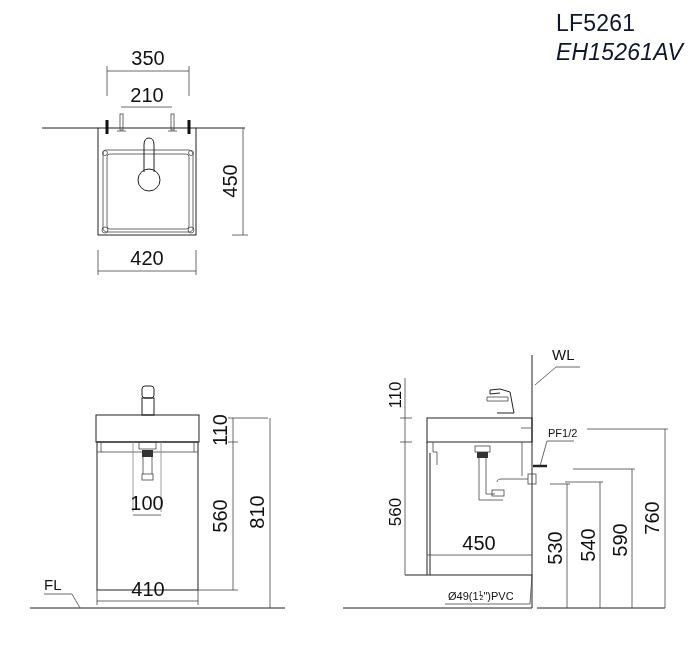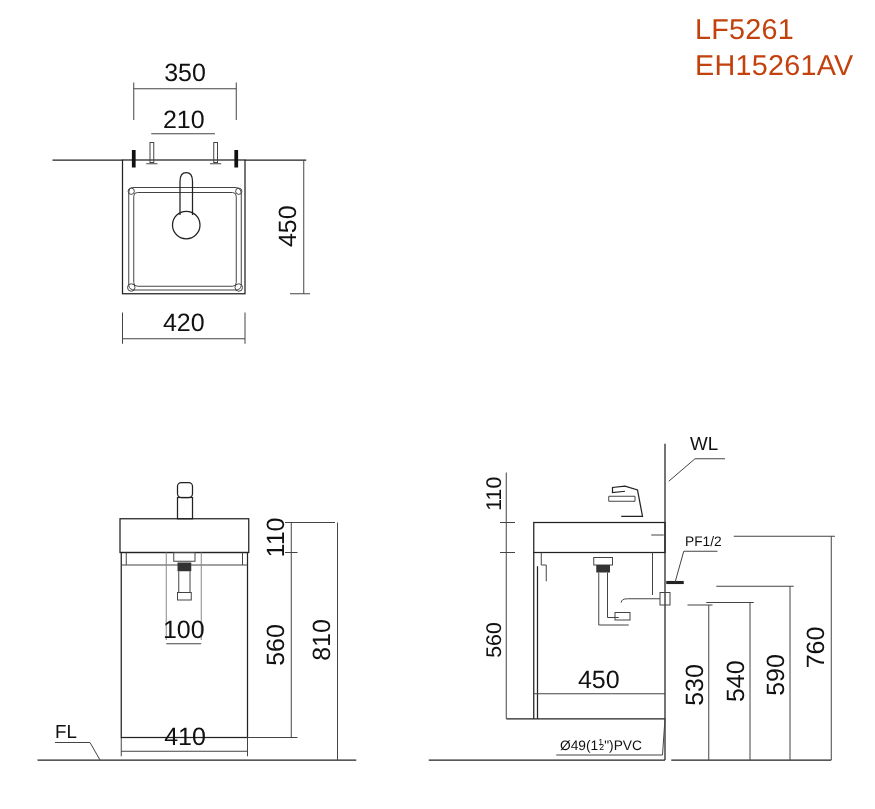--- a/index.html
+++ b/index.html
@@ -1,31 +1,31 @@
 <!DOCTYPE html>
 <html><head>
 <meta charset="utf-8">
 <style>
   html, body { margin:0; padding:0; background:#ffffff; }
   body { width:700px; height:647px; position:relative; overflow:hidden; font-family:"Liberation Sans", sans-serif; }
-  .title { position:absolute; left:556px; font-size:23px; color:#c2410c; line-height:1; letter-spacing:0.2px; }
+  .title { position:absolute; left:556px; font-size:23px; color:#0f172a; line-height:1; letter-spacing:0.2px; }
   svg { position:absolute; left:0; top:0; }
   svg text { font-family:"Liberation Sans", sans-serif; fill:#111; }
   .dim { font-size:20px; }
   .small { font-size:11px; }
   .ln { stroke:#222; stroke-width:1; fill:none; }
   .thin { stroke:#444; stroke-width:0.8; fill:none; }
   .grey { stroke:#888; stroke-width:0.8; fill:none; }
   .thick { stroke:#111; stroke-width:3; }
 </style>
 </head>
 <body>
 
 <div class="title" style="top:12px;">LF5261</div>
-<div class="title" style="top:41px;">EH15261AV</div>
+<div class="title" style="top:41px;font-style:italic;">EH15261AV</div>
 
 <svg width="700" height="647" viewBox="0 0 700 647">
 
   <g>
 
     <line class="ln" x1="42" y1="128" x2="98" y2="128"></line>
     <line class="ln" x1="196" y1="128" x2="245" y2="128"></line>
 
     <rect class="ln" x="98" y="128" width="98" height="107"></rect>
 

